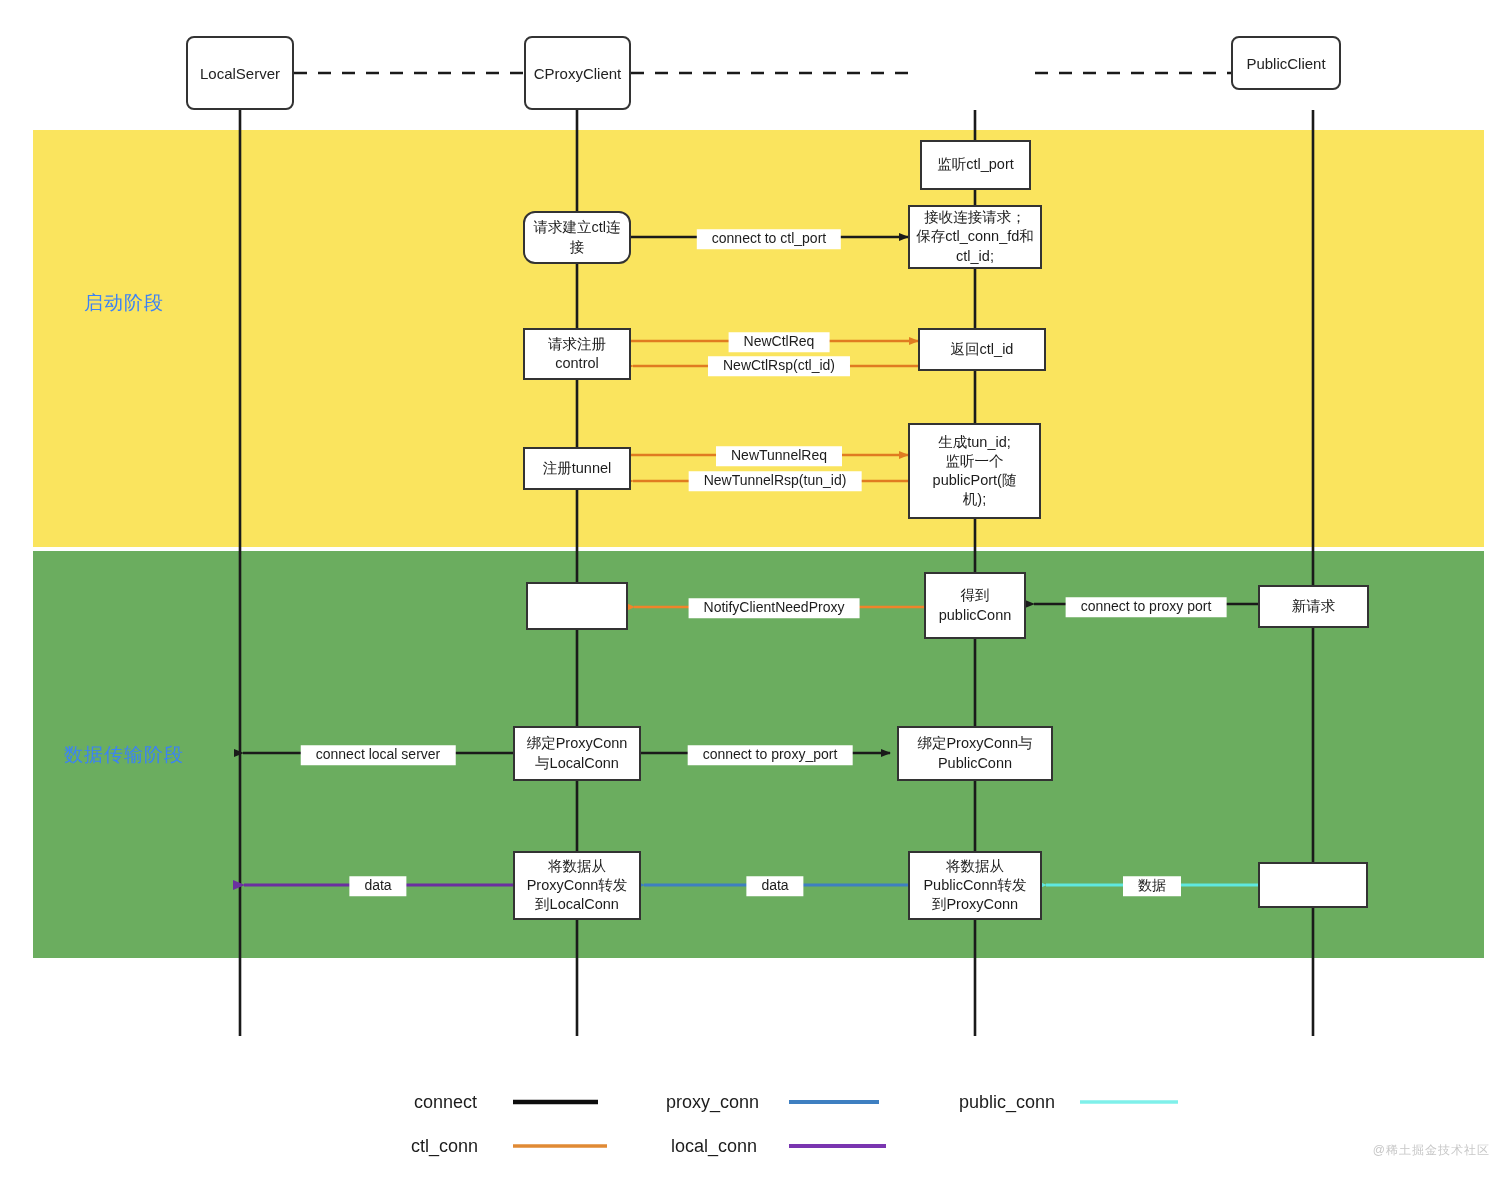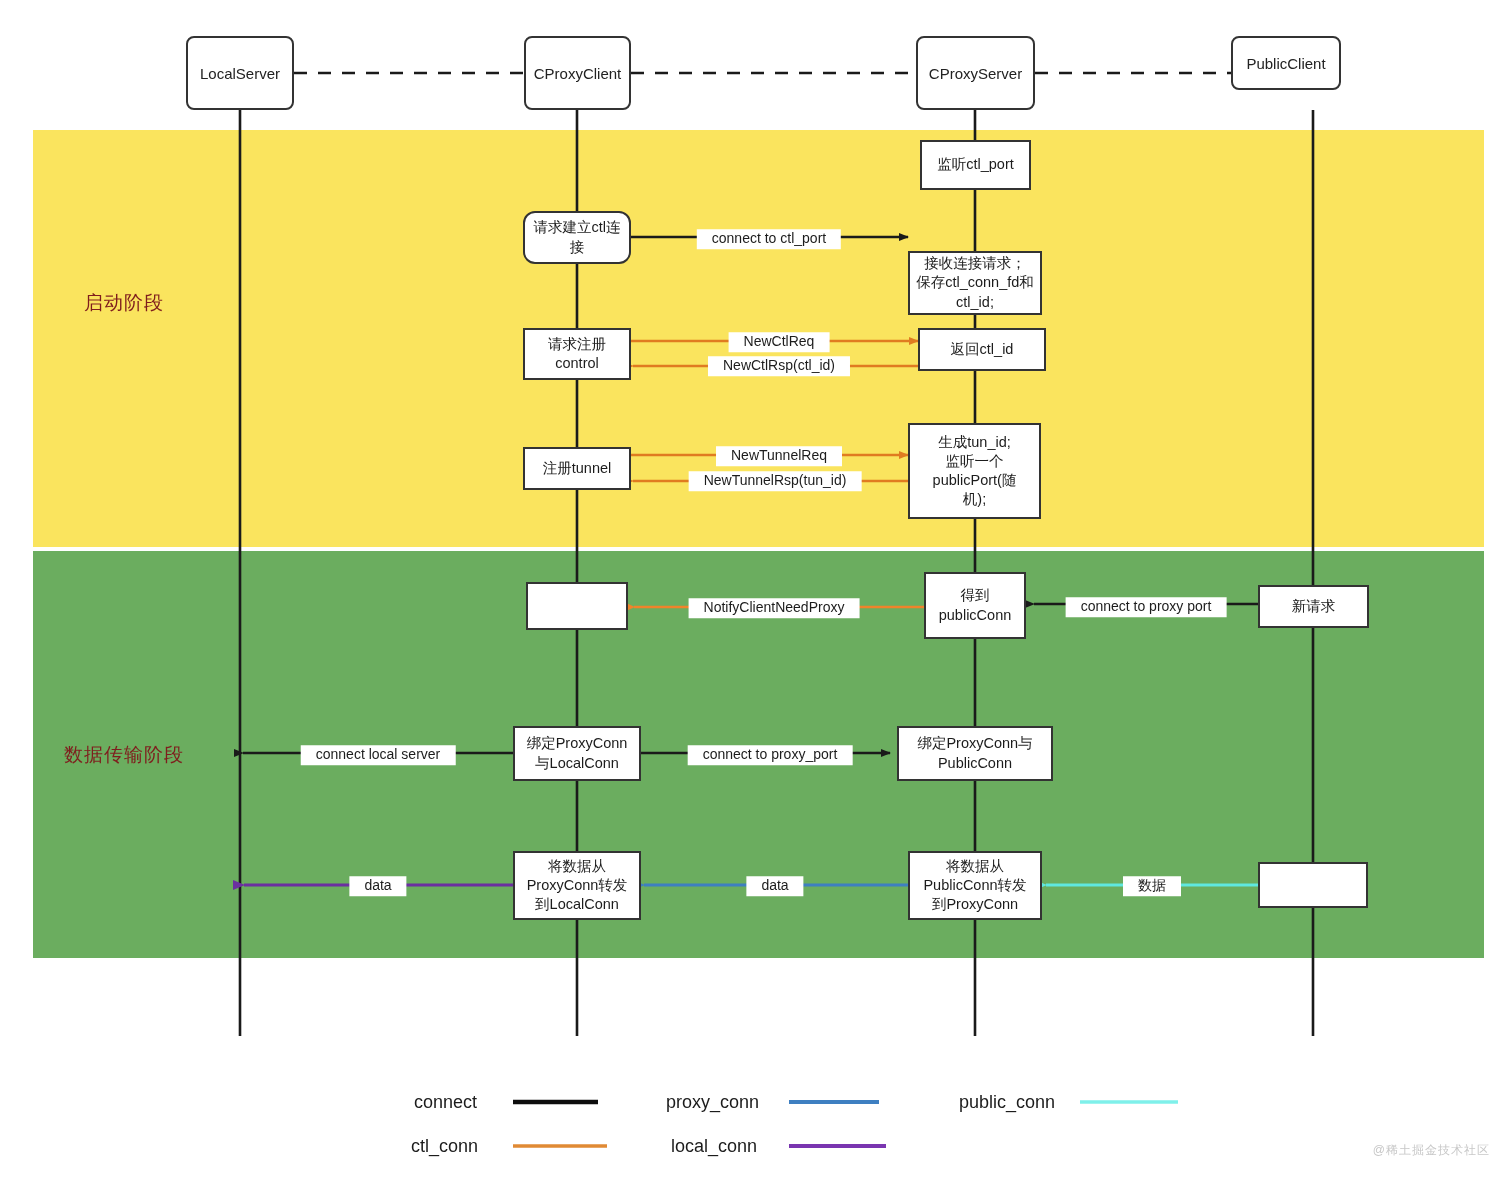--- a/index.html
+++ b/index.html
@@ -62,21 +62,21 @@
     white-space:nowrap;
     padding:1px 15px;
     transform:translate(-50%,-50%);
     z-index:7;
   }
   
   .phase{
     position:absolute;
     font-size:19px;
     font-weight:400;
-    color:#7f1d1d;
+    color:#3b82f6;
     letter-spacing:1px;
     z-index:4;
   }
   
   .lg-label{
     position:absolute;
     font-size:18px;
     color:#1c1c1c;
     transform:translate(-100%,-50%);
     white-space:nowrap;
@@ -168,39 +168,36 @@
     <line x1="789" y1="1146" x2="886" y2="1146" stroke="#7A35B0" stroke-width="3.8"></line>
     <line x1="1080" y1="1102" x2="1178" y2="1102" stroke="#7FF0EA" stroke-width="3.4"></line>
   </svg>
 
   <div class="pbox" style="left:186px;top:36px;width:108px;height:74px;text-align:center;">
     <span>LocalServer</span>
   </div>
   <div class="pbox" style="left:524px;top:36px;width:107px;height:74px;">
     <span>CProxyClient</span>
   </div>
-  <div class="pbox" style="left:916px;top:36px;width:119px;height:74px;">
-    <span>CProxyServer</span>
-  </div>
   <div class="pbox" style="left:1192px;top:36px;width:110px;height:54px;margin-left:39px;">
     <span>PublicClient</span>
   </div>
 
   <div class="phase" style="left:84px;top:290px;">启动阶段</div>
   <div class="phase" style="left:64px;top:742px;">数据传输阶段</div>
 
   <div class="abox" style="left:920px;top:140px;width:111px;height:50px;">
     <span>监听ctl_port</span>
   </div>
 
   <div class="abox" style="left:523px;top:211px;width:108px;height:53px;border-radius:12px;">
     <span>请求建立ctl连接</span>
   </div>
 
-  <div class="abox" style="left:908px;top:205px;width:134px;height:64px;margin-top:46px;">
+  <div class="abox" style="left:908px;top:205px;width:134px;height:64px;">
     <span>接收连接请求；<br>保存ctl_conn_fd和<br>ctl_id;</span>
   </div>
 
   <div class="abox" style="left:523px;top:328px;width:108px;height:52px;">
     <span>请求注册<br>control</span>
   </div>
 
   <div class="abox" style="left:918px;top:328px;width:128px;height:43px;">
     <span>返回ctl_id</span>
   </div>

